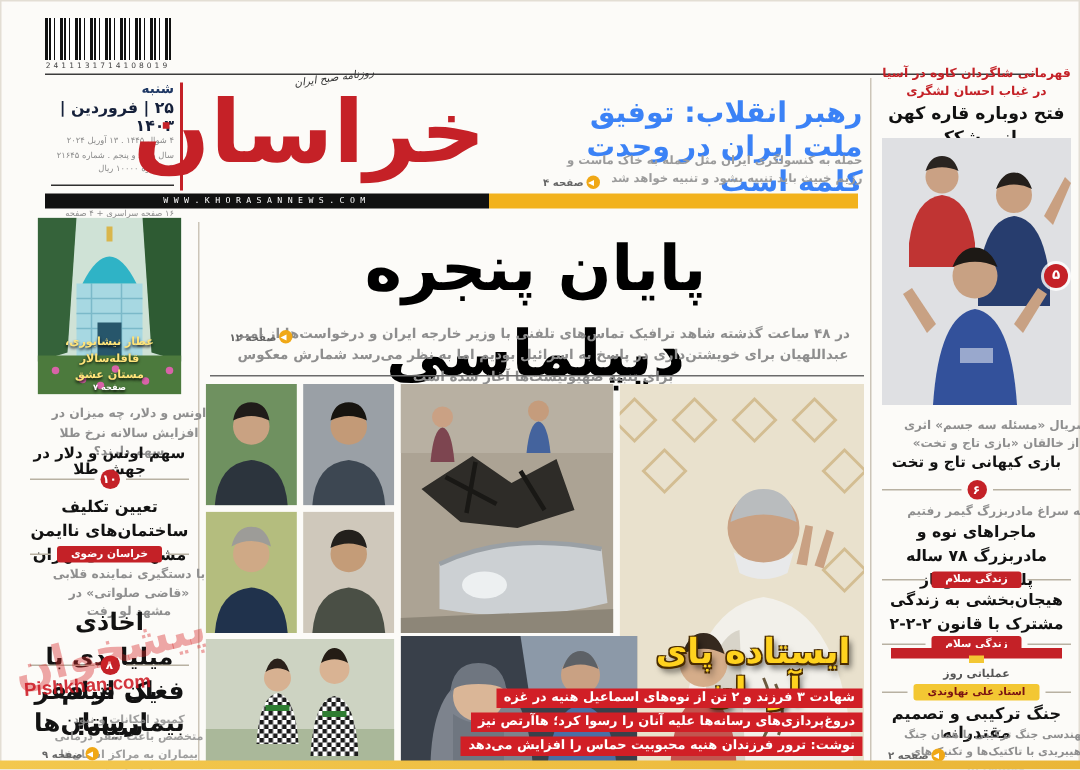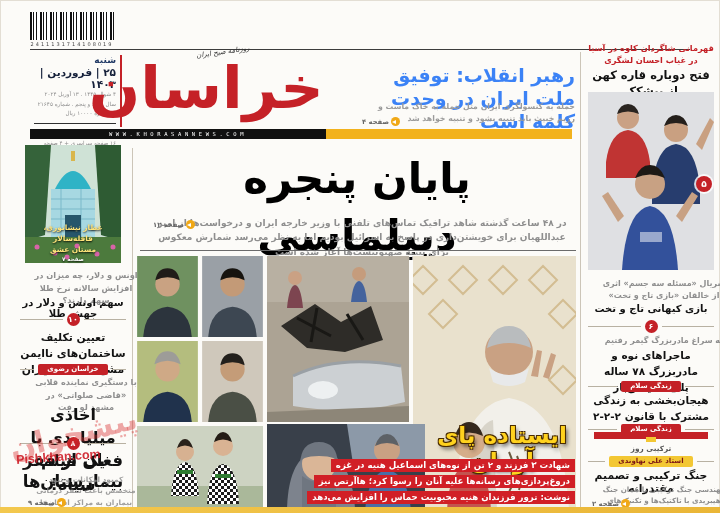--- a/index.html
+++ b/index.html
@@ -336,21 +336,21 @@
   </div>
 
   <div class="abs rc bold-head" style="top:393px;font-size:10.5px;line-height:1.5;">هیجان‌بخشی به زندگی مشترک با قانون ۲-۲-۲</div>
   <div class="abs rc divider" style="top:424px;">
     <span class="line"></span>
     <span class="tag-red">زندگی سلام</span>
     <span class="line"></span>
   </div>
 
   <div class="abs redbar"></div>
-  <div class="abs note-section">ترکیبی روز</div>
+  <div class="abs note-section">عملیاتی روز</div>
   <div class="abs rc divider" style="top:456px;">
     <span class="line"></span>
     <span class="tag-yellow">استاد علی نهاوندی</span>
     <span class="line"></span>
   </div>
   <div class="abs rc bold-head" style="top:469px;font-size:10.8px;">جنگ ترکیبی و تصمیم مقتدرانه</div>
   <div class="abs rc gray-kick" style="top:484px;font-size:7.2px;line-height:1.55;">مهندسی جنگ ترکیبی یا همان جنگ هیبریدی با تاکتیک‌ها و تکنیک‌های عملیاتی ...</div>
   <div class="abs pgref" style="left:592px;top:499px;">
     <i class="pg-arrow"></i>
     <b>صفحه ۲</b>

